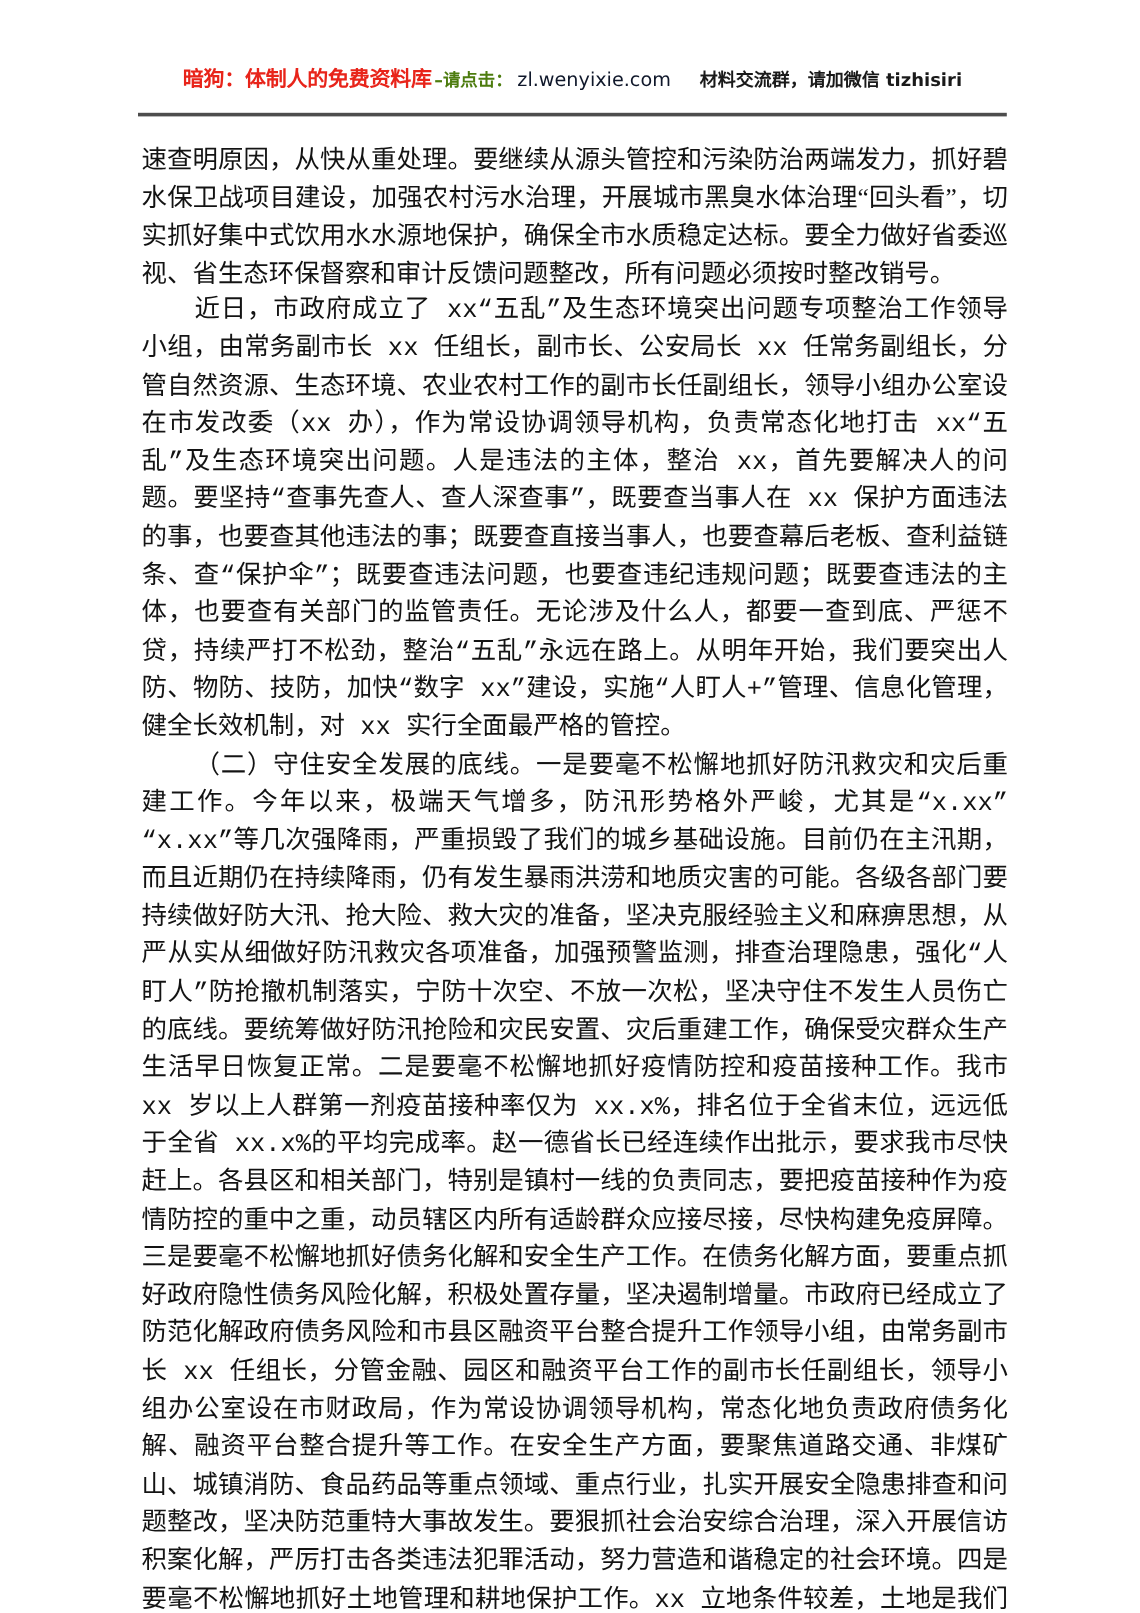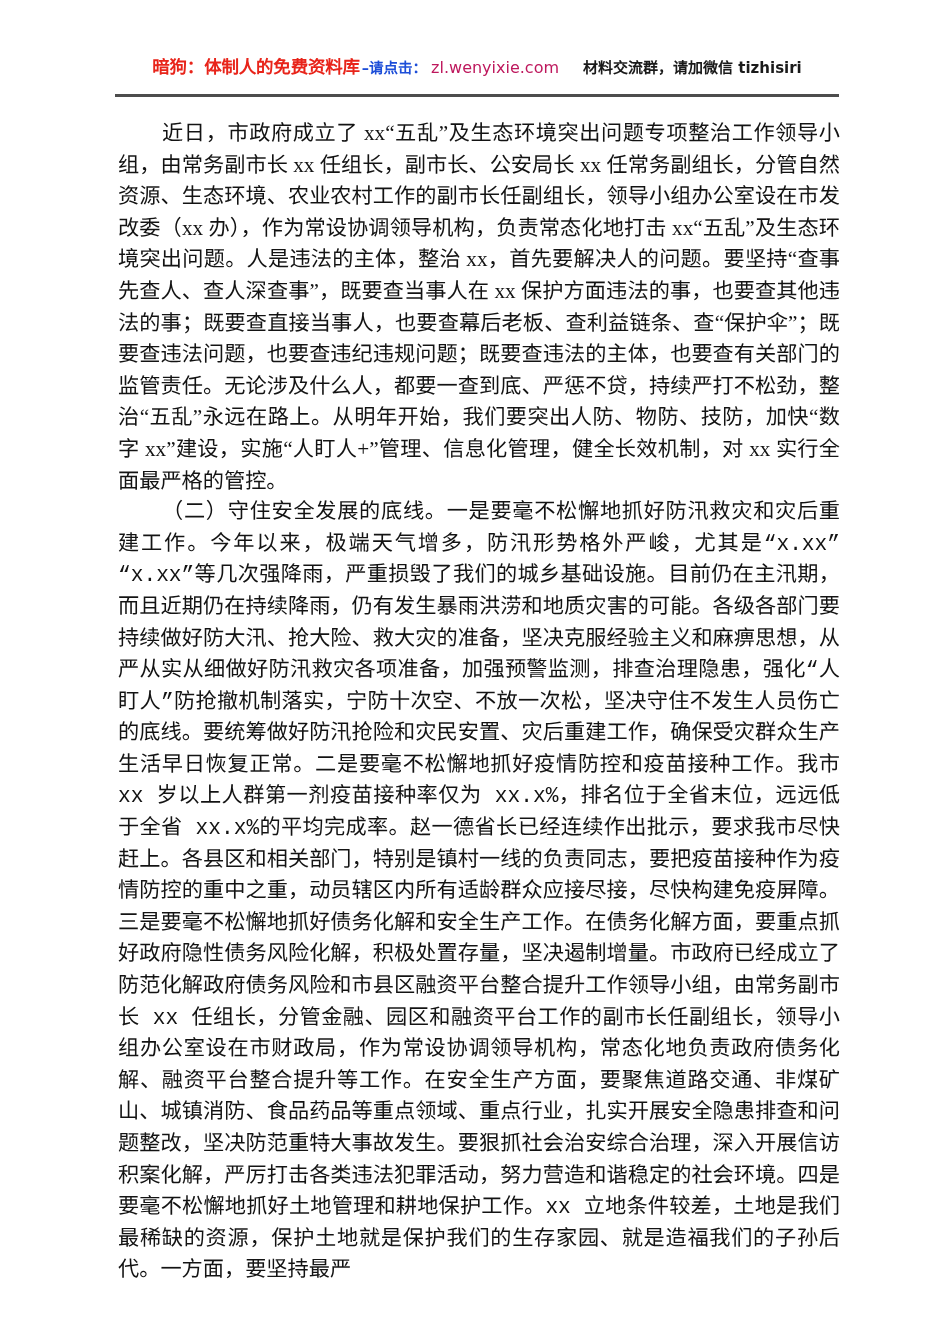--- a/index.html
+++ b/index.html
@@ -43,29 +43,29 @@
 
   .hdr-red {
     color: #e8241a;
     font-family: "DejaVu Sans", "Liberation Sans", sans-serif;
     font-weight: bold;
     font-size: 17.5px;
     letter-spacing: -0.2px;
   }
 
   .hdr-dark {
-    color: #1d4ed8;
+    color: #4d7c0f;
     font-family: "DejaVu Sans", "Liberation Sans", sans-serif;
     font-weight: bold;
     font-size: 14.5px;
     margin-left: 2px;
   }
 
   .hdr-link {
-    color: #be185d;
+    color: #0f172a;
     font-family: "DejaVu Sans", "Liberation Sans", sans-serif;
     font-weight: normal;
     font-size: 16px;
     margin-left: 4px;
     text-decoration: none;
   }
 
   .hdr-tail {
     color: #1a1a1a;
     font-family: "DejaVu Sans", "Liberation Sans", sans-serif;
@@ -122,17 +122,18 @@
     <div class="header-line">
       <span class="hdr-red">暗狗：体制人的免费资料库</span>
       <span class="hdr-dark">–请点击：</span>
       <a class="hdr-link" href="#">zl.wenyixie.com</a>
       <span class="hdr-tail">材料交流群，请加微信 tizhisiri</span>
     </div>
   </div>
   <div class="hdr-rule"></div>
 
   <div class="body-area">
+    <p class="para">速查明原因，从快从重处理。要继续从源头管控和污染防治两端发力，抓好碧水保卫战项目建设，加强农村污水治理，开展城市黑臭水体治理“回头看”，切实抓好集中式饮用水水源地保护，确保全市水质稳定达标。要全力做好省委巡视、省生态环保督察和审计反馈问题整改，所有问题必须按时整改销号。</p>
     <p class="para indent">近日，市政府成立了 xx“五乱”及生态环境突出问题专项整治工作领导小组，由常务副市长 xx 任组长，副市长、公安局长 xx 任常务副组长，分管自然资源、生态环境、农业农村工作的副市长任副组长，领导小组办公室设在市发改委（xx 办），作为常设协调领导机构，负责常态化地打击 xx“五乱”及生态环境突出问题。人是违法的主体，整治 xx，首先要解决人的问题。要坚持“查事先查人、查人深查事”，既要查当事人在 xx 保护方面违法的事，也要查其他违法的事；既要查直接当事人，也要查幕后老板、查利益链条、查“保护伞”；既要查违法问题，也要查违纪违规问题；既要查违法的主体，也要查有关部门的监管责任。无论涉及什么人，都要一查到底、严惩不贷，持续严打不松劲，整治“五乱”永远在路上。从明年开始，我们要突出人防、物防、技防，加快“数字 xx”建设，实施“人盯人+”管理、信息化管理，健全长效机制，对 xx 实行全面最严格的管控。</p>
     <p class="para indent">（二）守住安全发展的底线。一是要毫不松懈地抓好防汛救灾和灾后重建工作。今年以来，极端天气增多，防汛形势格外严峻，尤其是“x.xx”“x.xx”等几次强降雨，严重损毁了我们的城乡基础设施。目前仍在主汛期，而且近期仍在持续降雨，仍有发生暴雨洪涝和地质灾害的可能。各级各部门要持续做好防大汛、抢大险、救大灾的准备，坚决克服经验主义和麻痹思想，从严从实从细做好防汛救灾各项准备，加强预警监测，排查治理隐患，强化“人盯人”防抢撤机制落实，宁防十次空、不放一次松，坚决守住不发生人员伤亡的底线。要统筹做好防汛抢险和灾民安置、灾后重建工作，确保受灾群众生产生活早日恢复正常。二是要毫不松懈地抓好疫情防控和疫苗接种工作。我市 xx 岁以上人群第一剂疫苗接种率仅为 xx.x%，排名位于全省末位，远远低于全省 xx.x%的平均完成率。赵一德省长已经连续作出批示，要求我市尽快赶上。各县区和相关部门，特别是镇村一线的负责同志，要把疫苗接种作为疫情防控的重中之重，动员辖区内所有适龄群众应接尽接，尽快构建免疫屏障。三是要毫不松懈地抓好债务化解和安全生产工作。在债务化解方面，要重点抓好政府隐性债务风险化解，积极处置存量，坚决遏制增量。市政府已经成立了防范化解政府债务风险和市县区融资平台整合提升工作领导小组，由常务副市长 xx 任组长，分管金融、园区和融资平台工作的副市长任副组长，领导小组办公室设在市财政局，作为常设协调领导机构，常态化地负责政府债务化解、融资平台整合提升等工作。在安全生产方面，要聚焦道路交通、非煤矿山、城镇消防、食品药品等重点领域、重点行业，扎实开展安全隐患排查和问题整改，坚决防范重特大事故发生。要狠抓社会治安综合治理，深入开展信访积案化解，严厉打击各类违法犯罪活动，努力营造和谐稳定的社会环境。四是要毫不松懈地抓好土地管理和耕地保护工作。xx 立地条件较差，土地是我们最稀缺的资源，保护土地就是保护我们的生存家园、就是造福我们的子孙后代。一方面，要坚持最严</p>
   </div>
 
 </div>
 
 </body></html>

